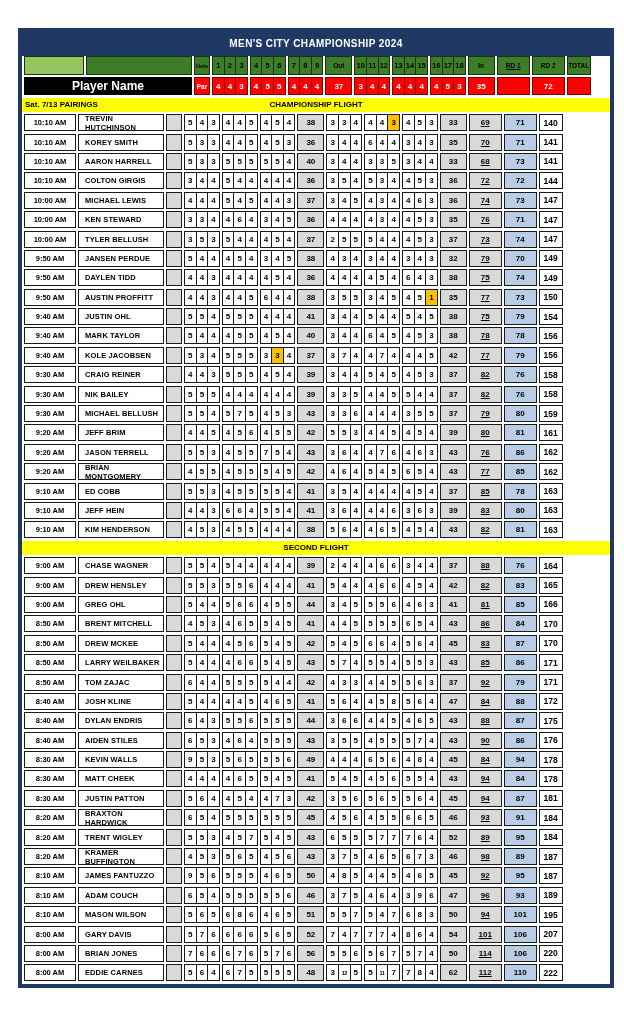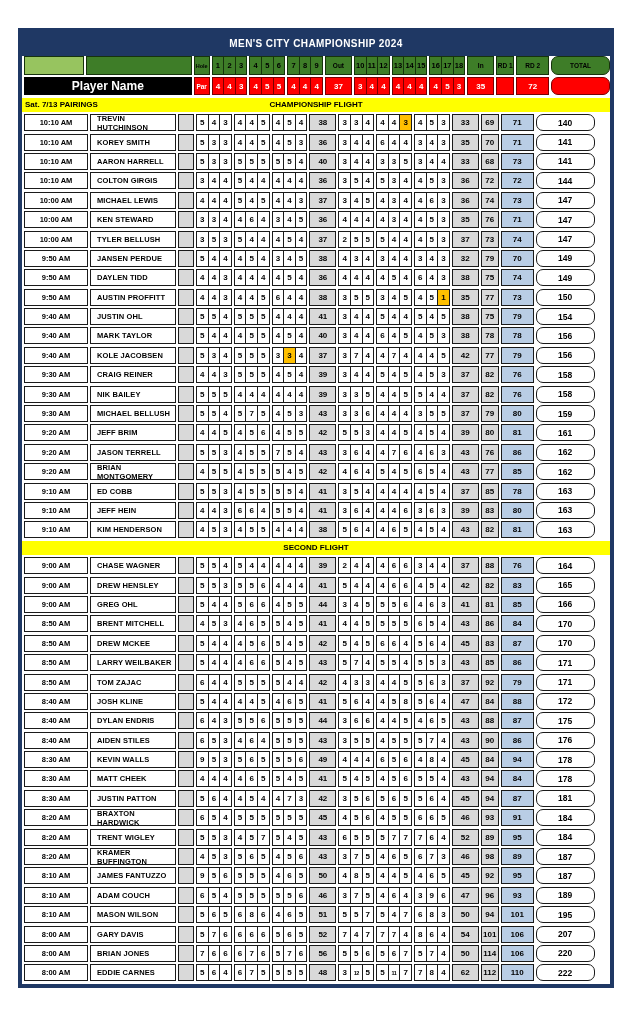--- a/index.html
+++ b/index.html
@@ -9,29 +9,29 @@
   .title-bar{background:#1F3864;color:#fff;font-weight:bold;font-size:10px;text-align:center;
              padding:6px 0 7px;letter-spacing:.4px;}
   .row{display:flex;gap:2px;margin:0 0 2.4px 2px;align-items:stretch;}
   .cell,.box{box-sizing:border-box;display:flex;align-items:center;justify-content:center;
              font-weight:bold;color:#000;}
   .cell{border:1px solid #1a1a1a;background:#fff;height:17px;font-size:8px;}
   .grp{display:flex;}
   .grp .cell{margin-left:-1px;}
   .grp .cell:first-child{margin-left:0;}
   
-  .c-time{width:64px;font-size:7.5px;}
+  .c-time{width:52px;font-size:7.5px;}
   .c-name{width:86px;justify-content:flex-start;padding-left:6px;font-size:7.5px;letter-spacing:.1px;}
   .c-sp{width:16px;background:#D9D9D9;}
   .c-h{width:12.6px;}
   .c-out{width:27px;background:#D9D9D9;}
   .c-in{width:27px;background:#D9D9D9;}
-  .c-rd1{width:18px;background:#D9D9D9;}
+  .c-rd1{width:33px;background:#D9D9D9;text-decoration:underline;}
   .c-rd2{width:33px;background:#B9CDE5;}
-  .c-tot{width:59px;font-size:8.5px;border-radius:7px;}
+  .c-tot{width:24px;font-size:8.5px;}
   .tiny{font-size:5.5px;letter-spacing:-0.5px;}
   .hl{background:#FFC000;}
   
   .hdr .cell{height:19px;background:#3E7D28;border-color:#16330c;color:#000;font-size:7.5px;}
   .hdr .c-sp{font-size:5.5px;}
   .hdr .c-rd1,.hdr .c-rd2,.hdr .c-tot,.hdr .c-in,.hdr .c-out{background:#3E7D28;font-size:6.5px;}
   .hd-lg{width:60px;background:#97C45F;border:1px solid #16330c;height:19px;}
   .hd-dg{width:106px;background:#3E7D28;border:1px solid #16330c;height:19px;}
   
   .par .cell{height:18px;background:#FF0000;border-color:#7a0000;color:#fff;font-size:8px;}

